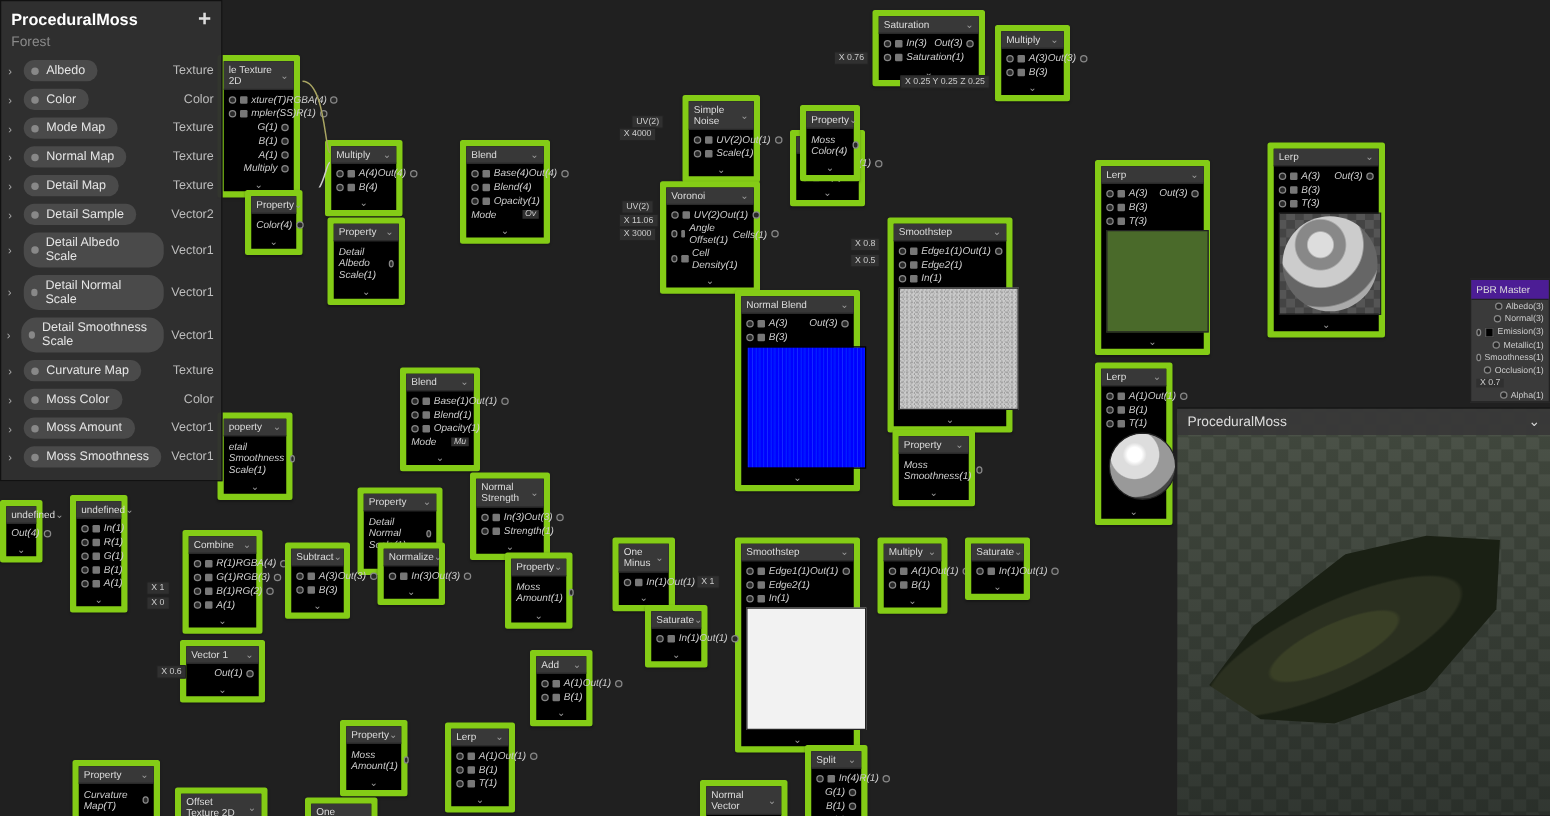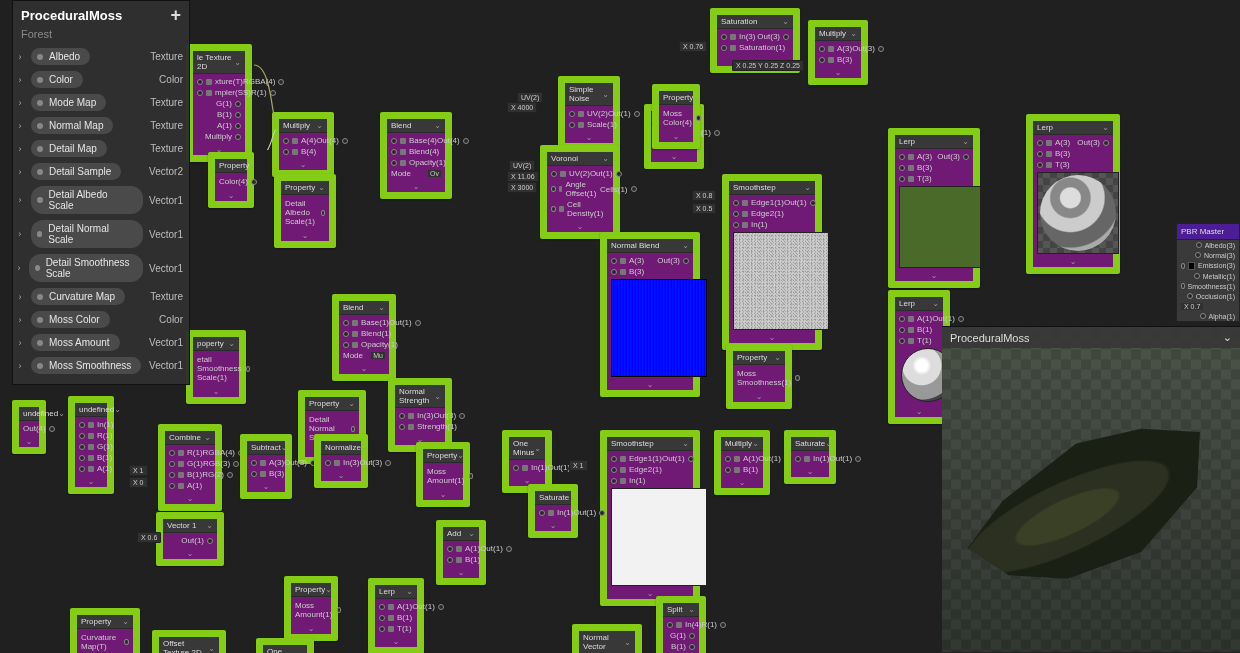--- a/index.html
+++ b/index.html
@@ -1,34 +1,34 @@
 <!DOCTYPE html>
 <html><head>
 <meta charset="utf-8">
 <style>
   * { box-sizing: border-box; margin: 0; padding: 0; font-family: 'Helvetica Neue', Arial, sans-serif; }
   body { width: 1240px; height: 653px; background: #202020; color: #ccc; overflow: hidden; position: relative; font-size: 9px; }
-  .graph { position: absolute; inset: 0; margin-left: 12px; }
+  .graph { position: absolute; inset: 0; }
 
   
   .blackboard { position: absolute; left: 0; top: 0; width: 178px; background: rgba(48,48,48,0.97); border: 1px solid #111; z-index: 50; padding-bottom: 6px;}
   .bb-header { display:flex; align-items:center; justify-content:space-between; padding: 4px 8px 2px 8px; color:#fff; font-size:13px; font-weight:600;}
   .bb-sub { padding: 0 8px 6px 8px; color:#8a8a8a; font-size:11px; }
   .bb-plus { font-size: 18px; color:#ddd; cursor:pointer; }
   .bb-row { display:flex; align-items:center; gap:6px; padding:2px 6px 4px 2px; }
   .bb-arrow { width:10px; color:#aaa; font-size:9px; text-align:center; cursor:pointer;}
   .bb-chip { background:#4a4a4a; border-radius:12px; padding:3px 10px 3px 6px; display:flex; align-items:center; gap:6px; color:#e5e5e5; font-size:10px; cursor:pointer;}
   .bb-dot { width:6px; height:6px; border-radius:50%; background:#888;}
   .bb-type { margin-left:auto; color:#bdbdbd; font-size:10px;}
 
   
-  .node { position:absolute; background:#701a75; border:7px solid #84cc16; border-radius:2px; font-size:8px; color:#ccc; box-shadow:0 1px 2px rgba(0,0,0,.3);}
+  .node { position:absolute; background:#000000; border:5px solid #84cc16; border-radius:2px; font-size:8px; color:#ccc; box-shadow:0 1px 2px rgba(0,0,0,.3);}
   .node-header { background:#383838; border-bottom:1px solid #2a2a2a; display:flex; align-items:center; justify-content:space-between; padding:2px 4px; font-size:8px; color:#ddd;}
   .node-header .chev { color:#999; font-size:8px; cursor:pointer;}
-  .node-body { padding:2px 4px; }
+  .node-body { padding:2px 4px;font-style:italic; }
   .port-row { display:flex; justify-content:space-between; align-items:center; padding:1px 0;}
   .port-in, .port-out { display:flex; align-items:center; gap:3px;}
   .port-out { flex-direction:row-reverse;}
   .port-dot { width:6px; height:6px; border:1px solid #888; border-radius:50%; background:#282828;}
   .port-sq { width:6px; height:6px; background:#777; border-radius:1px;}
   .node-footer-chev { text-align:center; padding:1px; color:#999; font-size:8px; cursor:pointer;}
   .mini-sel { font-size:7px; color:#ccc; background:#303030; padding:0 2px; display:inline-block;}
   .mini-num { font-size:7px; color:#ccc; background:#303030; padding:0 3px; display:inline-block;}
 
   

